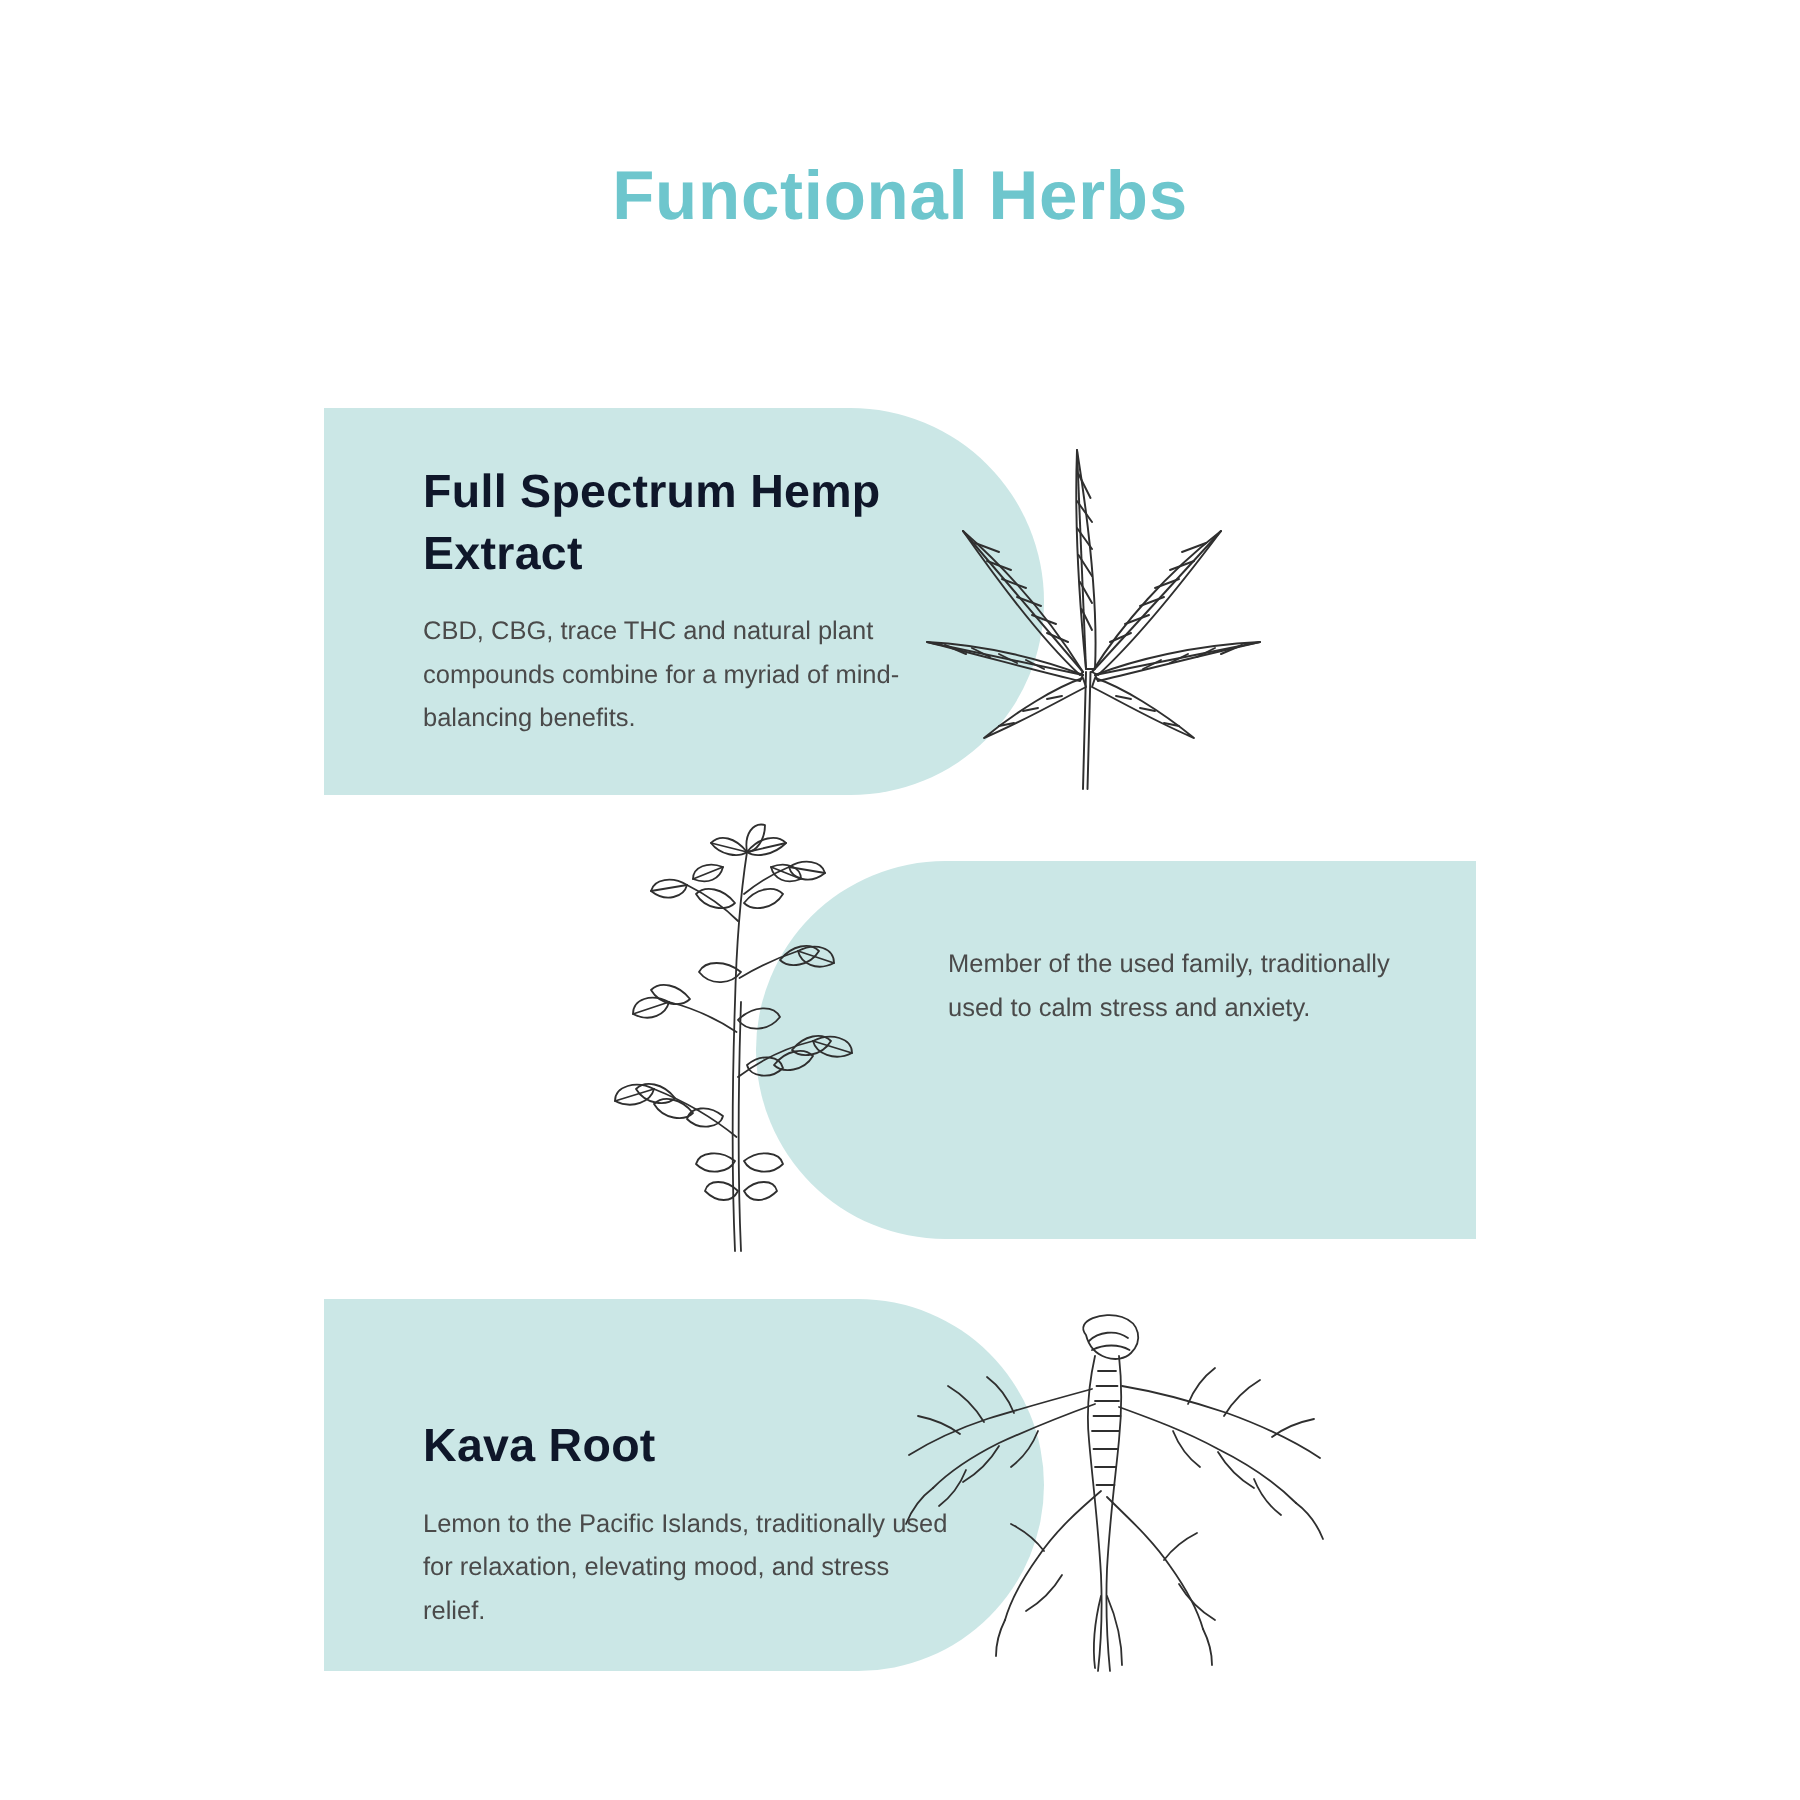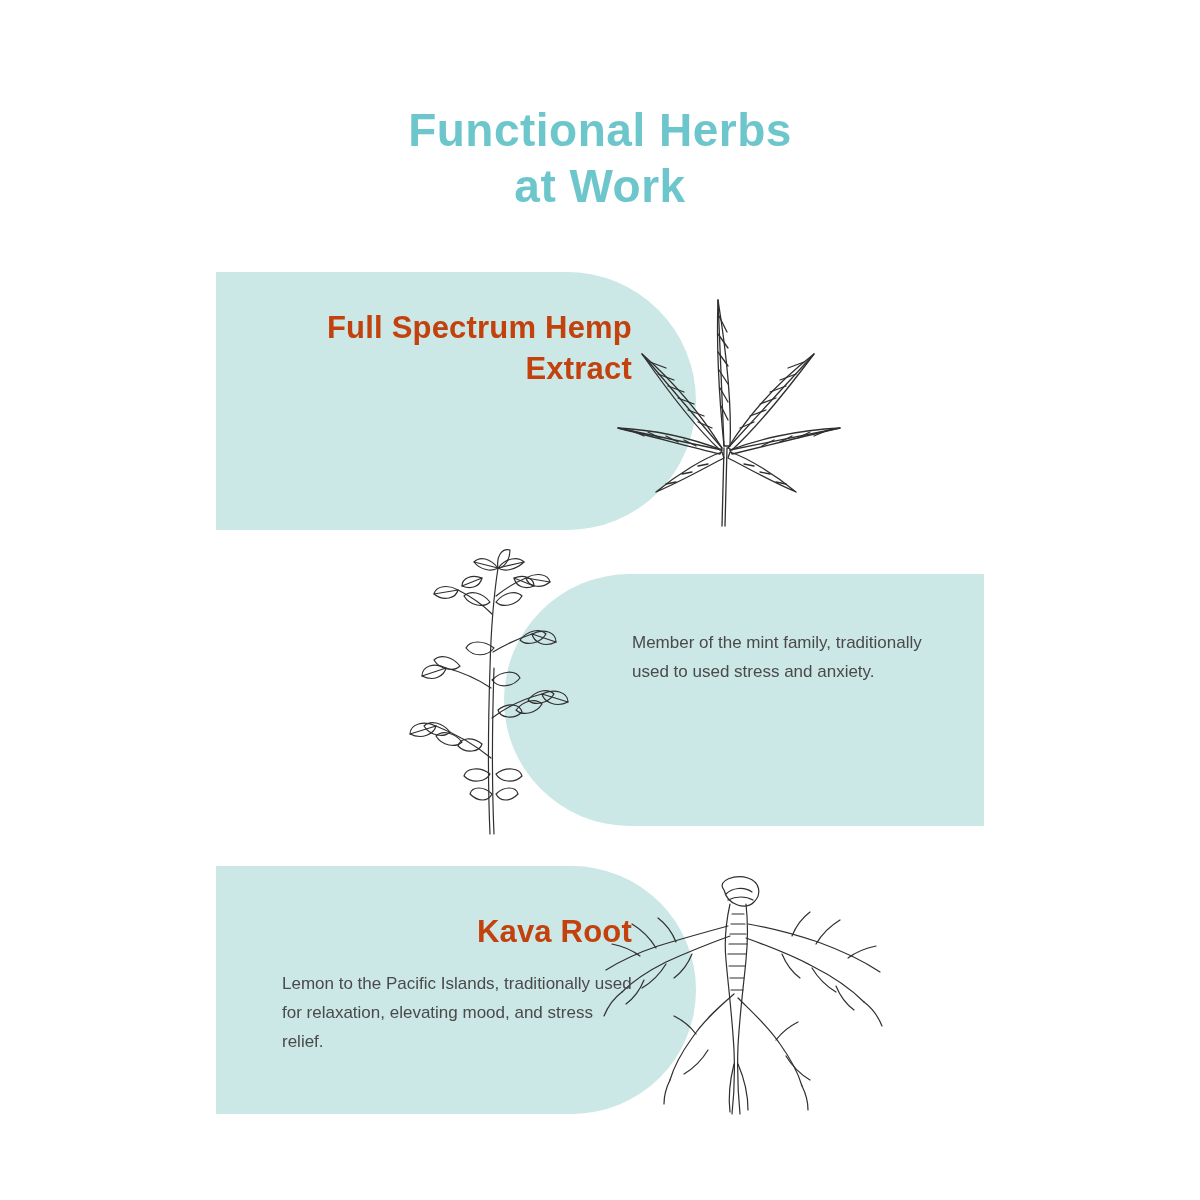--- a/index.html
+++ b/index.html
@@ -62,57 +62,55 @@
     width: 480px;
     height: 248px;
     border-top-right-radius: 124px;
     border-bottom-right-radius: 124px;
   }
 
   .card-text {
     position: absolute;
   }
   .card-heading {
-    color: #c2410c;
+    color: #0f172a;
     font-size: 31px;
     font-weight: bold;
     line-height: 1.32;
     letter-spacing: 0.2px;
     margin: 0 0 16px 0;
-    text-align: right;
   }
   .card-body {
     color: #4a4a4a;
     font-size: 17px;
     line-height: 1.72;
     margin: 0;
   }
 
   .text-1 { left: 282px; top: 294px; width: 350px; }
   .text-2 { left: 632px; top: 614px; width: 330px; }
-  .text-3 { left: 282px; top: 898px; width: 350px; }
+  .text-3 { left: 282px; top: 930px; width: 350px; }
 
   
   .illus {
     position: absolute;
   }
   .illus-hemp  { left: 596px; top: 262px;  width: 280px; height: 260px; }
   .illus-balm  { left: 370px; top: 534px;  width: 260px; height: 296px; }
   .illus-kava  { left: 596px; top: 860px;  width: 300px; height: 250px; }
 
   .illus svg { display: block; }
 </style>
 </head>
 <body>
 
 <div class="page">
 
   <div class="title">
     <span>Functional Herbs</span>
-    <span class="line2">at Work</span>
   </div>
 
   <div class="card card-1"></div>
 
   <div class="illus illus-hemp">
     <svg viewBox="0 0 280 260" width="280" height="260" fill="none" stroke="#2f2f2f" stroke-width="1.3" stroke-linecap="round" stroke-linejoin="round">
 
       <path d="M128 172 L126 250"></path>
       <path d="M131 172 L129 250"></path>
 
@@ -139,20 +137,21 @@
       <path d="M126 176 C108 182 82 198 60 216 C88 204 112 190 128 182 Z"></path>
       <path d="M70 208 L80 206 M86 198 L96 196 M102 190 L112 188"></path>
 
       <path d="M134 176 C152 182 178 198 200 216 C172 204 148 190 132 182 Z"></path>
       <path d="M190 208 L180 206 M174 198 L164 196 M158 190 L148 188"></path>
     </svg>
   </div>
 
   <div class="card-text text-1">
     <p class="card-heading">Full Spectrum Hemp Extract</p>
+    <p class="card-body">CBD, CBG, trace THC and natural plant compounds combine for a myriad of mind-balancing benefits.</p>
   </div>
 
   <div class="card card-2"></div>
 
   <div class="illus illus-balm">
     <svg viewBox="0 0 260 296" width="260" height="296" fill="none" stroke="#2f2f2f" stroke-width="1.2" stroke-linecap="round" stroke-linejoin="round">
 
       <path d="M120 286 C118 240 118 180 120 120 C121 80 124 46 128 20"></path>
       <path d="M124 286 C122 240 122 180 124 120"></path>
 
@@ -200,21 +199,21 @@
         <path d="M126 246 C134 238 146 238 148 246 C140 254 130 254 126 246 Z"></path>
       </g>
 
       <path d="M104 14 L128 20 M154 14 L128 20 M92 38 L112 30 M164 38 L144 30
                M64 46 L88 42 M180 34 L156 30 M52 128 L76 120 M186 94 L162 86
                M40 186 L66 178 M198 154 L172 146"></path>
     </svg>
   </div>
 
   <div class="card-text text-2">
-    <p class="card-body">Member of the mint family, traditionally used to used stress and anxiety.</p>
+    <p class="card-body">Member of the used family, traditionally used to calm stress and anxiety.</p>
   </div>
 
   <div class="card card-3"></div>
 
   <div class="illus illus-kava">
     <svg viewBox="0 0 300 250" width="300" height="250" fill="none" stroke="#2f2f2f" stroke-width="1.2" stroke-linecap="round" stroke-linejoin="round">
 
       <path d="M128 16 C120 6 140 0 152 4 C164 8 166 20 158 28 C150 36 132 32 128 16 Z"></path>
       <path d="M130 20 C136 14 148 12 156 18"></path>
       <path d="M132 26 C140 22 150 22 157 26"></path>

